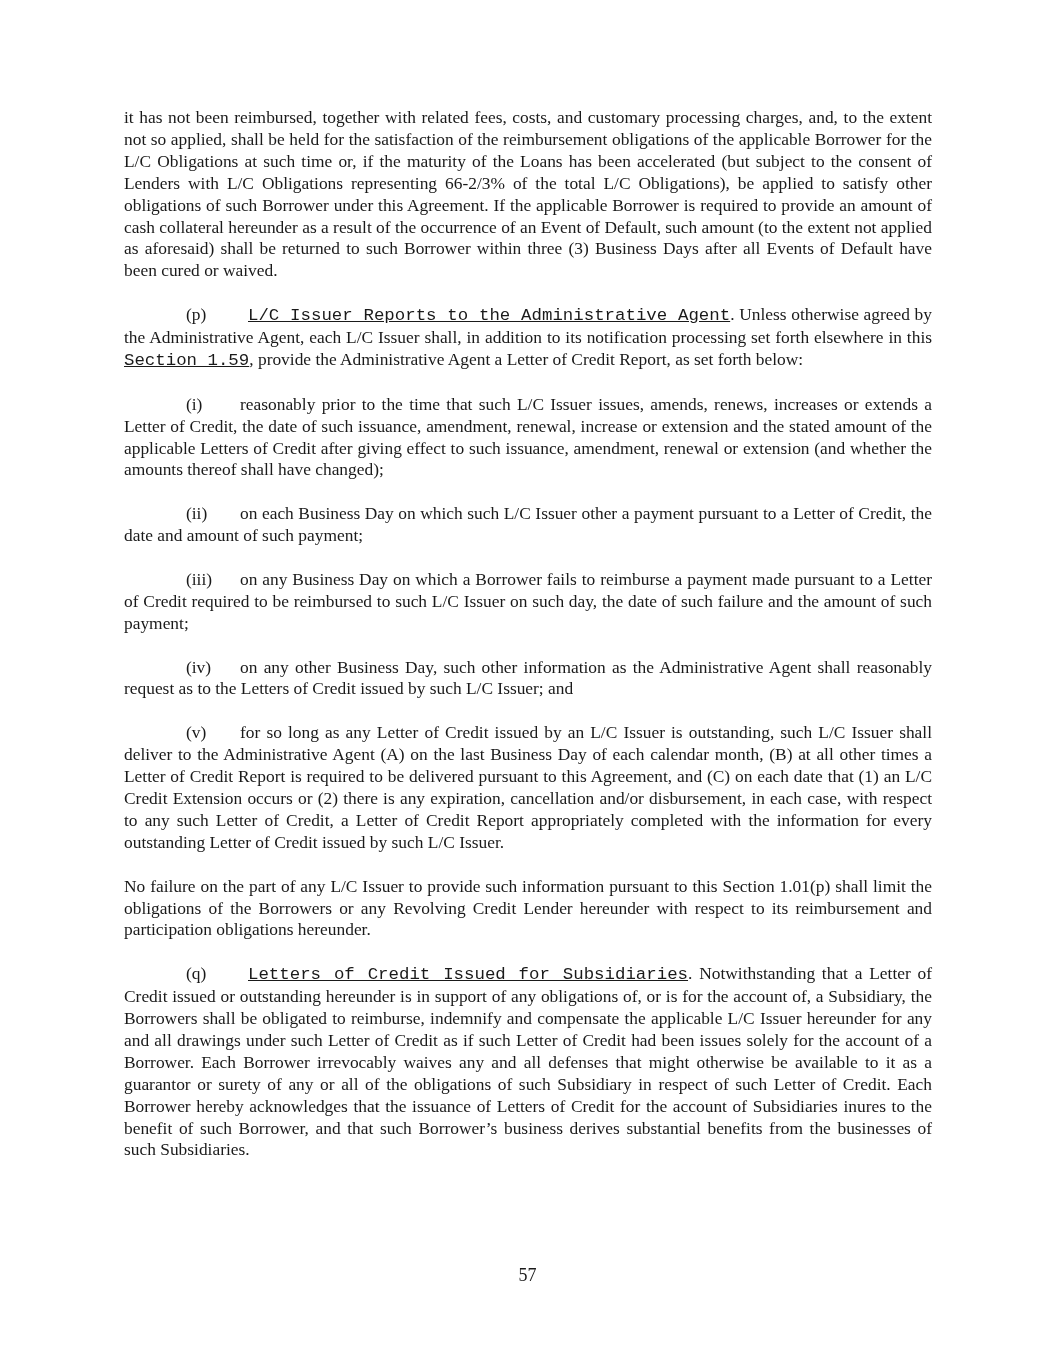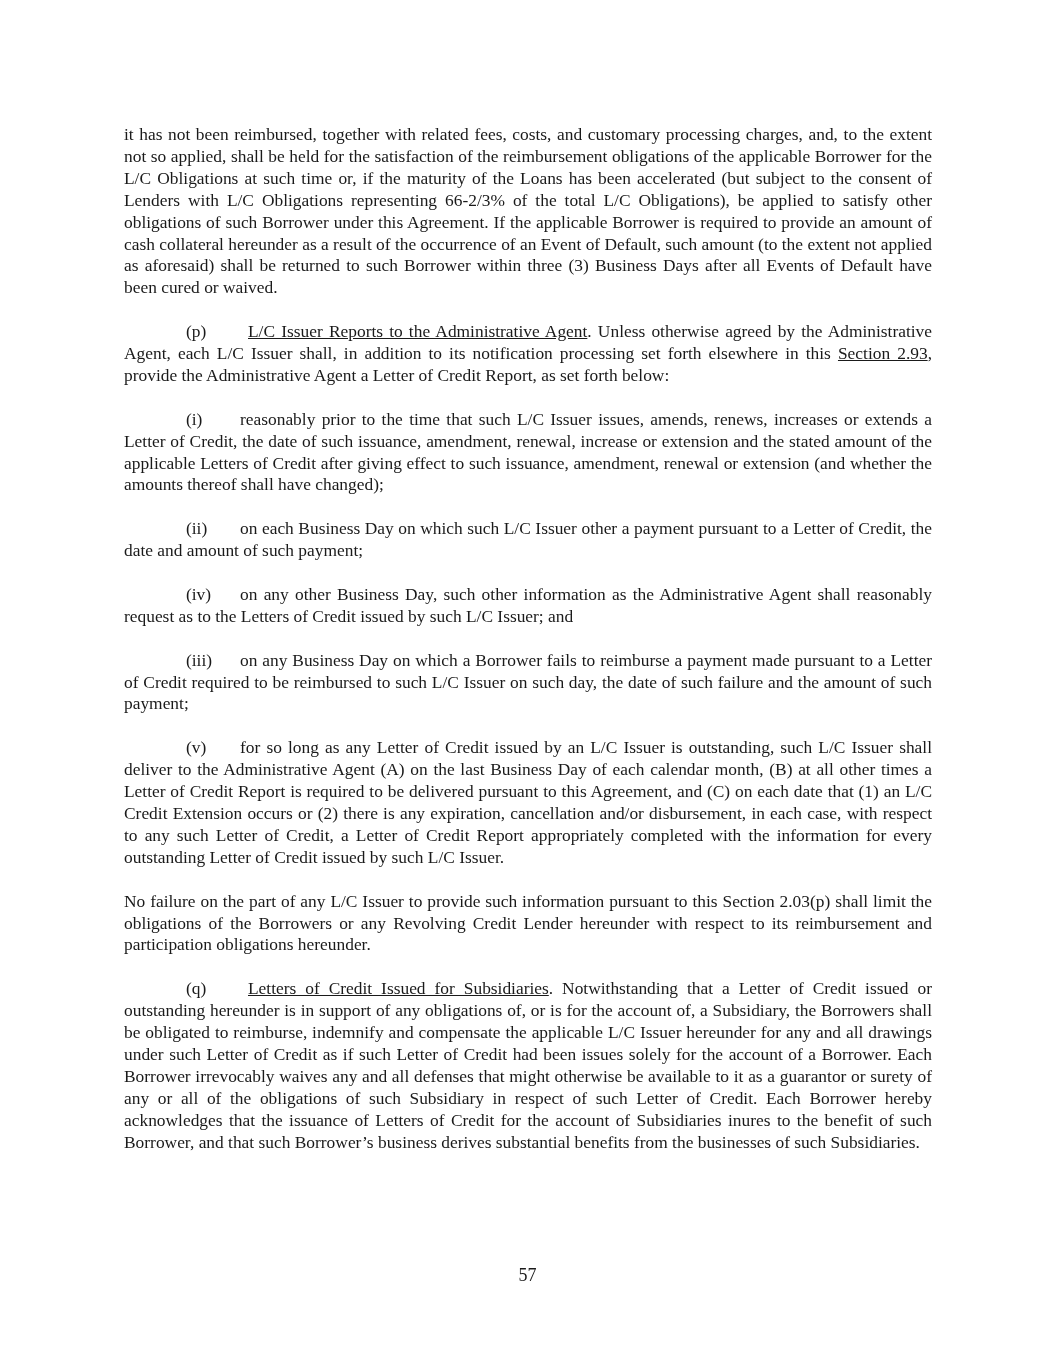--- a/index.html
+++ b/index.html
@@ -13,21 +13,21 @@
       position: relative;
       overflow: hidden;
       font-family: "Liberation Serif", "DejaVu Serif", serif;
       color: #1a1a1a;
       font-size: 17.4px;
       line-height: 21.9px;
     }
     .page {
       position: absolute;
       left: 124px;
-      top: 124px;
+      top: 107px;
       width: 808px;
     }
     p {
       margin: 0;
       text-align: justify;
     }
     .para { margin-bottom: 21.9px; }
     .first-indent { text-indent: 62px; }
     .sub {
       text-indent: 62px;
@@ -36,48 +36,48 @@
     .label {
       display: inline-block;
       text-indent: 0;
       width: 62px;
     }
     .label-sub {
       display: inline-block;
       text-indent: 0;
       width: 54px;
     }
-    u { text-decoration: underline; }
+    u { text-decoration: underline; font-family: Liberation Mono, monospace; }
     .page-number {
       position: absolute;
       left: 0;
       width: 1055px;
       top: 1265px;
       text-align: center;
       font-size: 18px;
     }
   </style>
 </head>
 <body>
 
 <div class="page">
 
   <p class="para">it has not been reimbursed, together with related fees, costs, and customary processing charges, and, to the extent not so applied, shall be held for the satisfaction of the reimbursement obligations of the applicable Borrower for the L/C Obligations at such time or, if the maturity of the Loans has been accelerated (but subject to the consent of Lenders with L/C Obligations representing 66-2/3% of the total L/C Obligations), be applied to satisfy other obligations of such Borrower under this Agreement.  If the applicable Borrower is required to provide an amount of cash collateral hereunder as a result of the occurrence of an Event of Default, such amount (to the extent not applied as aforesaid) shall be returned to such Borrower within three (3) Business Days after all Events of Default have been cured or waived.</p>
 
-  <p class="para first-indent"><span class="label">(p)</span><u>L/C Issuer Reports to the Administrative Agent</u><span>. Unless otherwise agreed by the Administrative Agent, each L/C Issuer shall, in addition to its notification processing set forth elsewhere in this </span><u>Section 2.93</u><span>, provide the Administrative Agent a Letter of Credit Report, as set forth below:</span></p>
+  <p class="para first-indent"><span class="label">(p)</span><u>L/C Issuer Reports to the Administrative Agent</u><span>. Unless otherwise agreed by the Administrative Agent, each L/C Issuer shall, in addition to its notification processing set forth elsewhere in this </span><u>Section 1.59</u><span>, provide the Administrative Agent a Letter of Credit Report, as set forth below:</span></p>
 
   <p class="sub"><span class="label-sub">(i)</span><span>reasonably prior to the time that such L/C Issuer issues, amends, renews, increases or extends a Letter of Credit, the date of such issuance, amendment, renewal, increase or extension and the stated amount of the applicable Letters of Credit after giving effect to such issuance, amendment, renewal or extension (and whether the amounts thereof shall have changed);</span></p>
 
   <p class="sub"><span class="label-sub">(ii)</span><span>on each Business Day on which such L/C Issuer other a payment pursuant to a Letter of Credit, the date and amount of such payment;</span></p>
 
+  <p class="sub"><span class="label-sub">(iii)</span><span>on any Business Day on which a Borrower fails to reimburse a payment made pursuant to a Letter of Credit required to be reimbursed to such L/C Issuer on such day, the date of such failure and the amount of such payment;</span></p>
+
   <p class="sub"><span class="label-sub">(iv)</span><span>on any other Business Day, such other information as the Administrative Agent shall reasonably request as to the Letters of Credit issued by such L/C Issuer; and</span></p>
-
-  <p class="sub"><span class="label-sub">(iii)</span><span>on any Business Day on which a Borrower fails to reimburse a payment made pursuant to a Letter of Credit required to be reimbursed to such L/C Issuer on such day, the date of such failure and the amount of such payment;</span></p>
 
   <p class="sub"><span class="label-sub">(v)</span><span>for so long as any Letter of Credit issued by an L/C Issuer is outstanding, such L/C Issuer shall deliver to the Administrative Agent (A) on the last Business Day of each calendar month, (B) at all other times a Letter of Credit Report is required to be delivered pursuant to this Agreement, and (C) on each date that (1) an L/C Credit Extension occurs or (2) there is any expiration, cancellation and/or disbursement, in each case, with respect to any such Letter of Credit, a Letter of Credit Report appropriately completed with the information for every outstanding Letter of Credit issued by such L/C Issuer.</span></p>
 
-  <p class="para">No failure on the part of any L/C Issuer to provide such information pursuant to this Section 2.03(p) shall limit the obligations of the Borrowers or any Revolving Credit Lender hereunder with respect to its reimbursement and participation obligations hereunder.</p>
+  <p class="para">No failure on the part of any L/C Issuer to provide such information pursuant to this Section 1.01(p) shall limit the obligations of the Borrowers or any Revolving Credit Lender hereunder with respect to its reimbursement and participation obligations hereunder.</p>
 
   <p class="para first-indent"><span class="label">(q)</span><u>Letters of Credit Issued for Subsidiaries</u><span>.  Notwithstanding that a Letter of Credit issued or outstanding hereunder is in support of any obligations of, or is for the account of, a Subsidiary, the Borrowers shall be obligated to reimburse, indemnify and compensate the applicable L/C Issuer hereunder for any and all drawings under such Letter of Credit as if such Letter of Credit had been issues solely for the account of a Borrower.  Each Borrower irrevocably waives any and all defenses that might otherwise be available to it as a guarantor or surety of any or all of the obligations of such Subsidiary in respect of such Letter of Credit. Each Borrower hereby acknowledges that the issuance of Letters of Credit for the account of Subsidiaries inures to the benefit of such Borrower, and that such Borrower’s business derives substantial benefits from the businesses of such Subsidiaries.</span></p>
 
 </div>
 
 <div class="page-number">57</div>
 
 </body></html>

